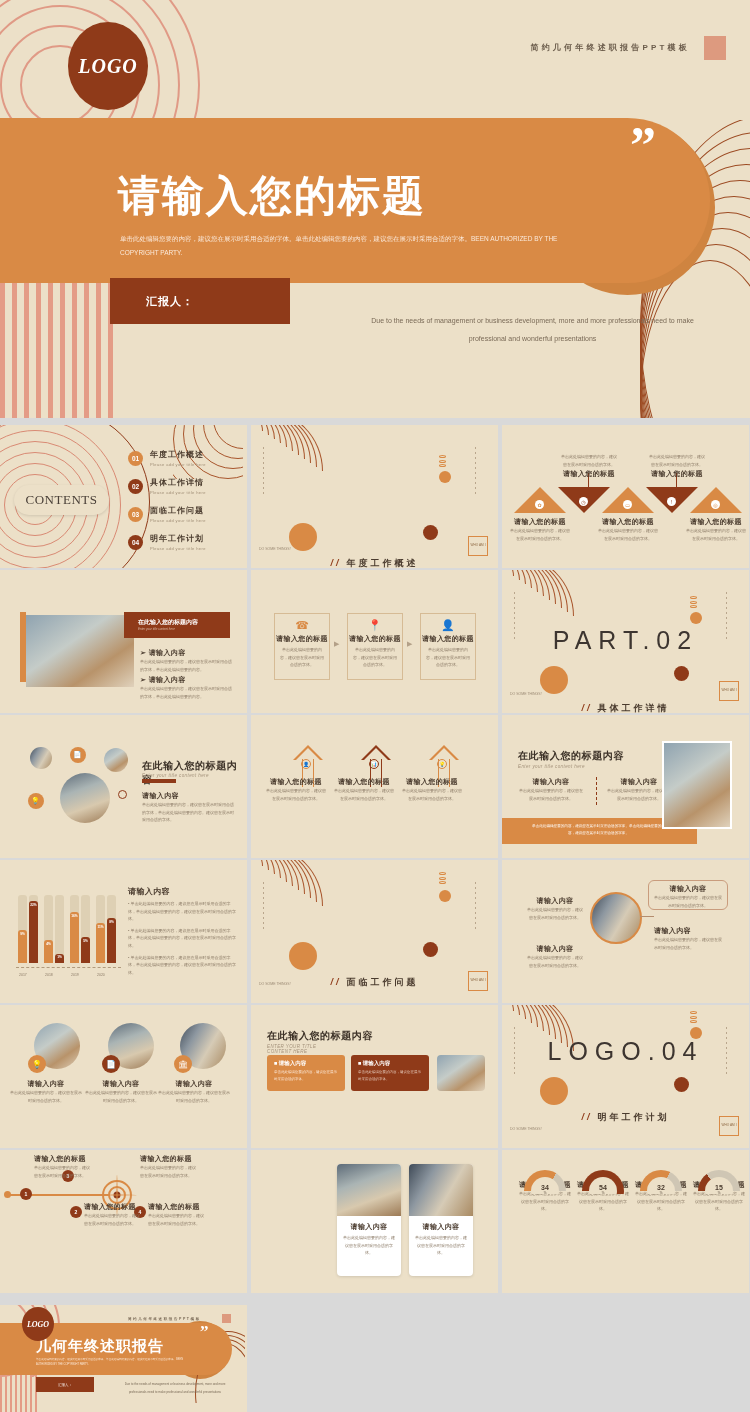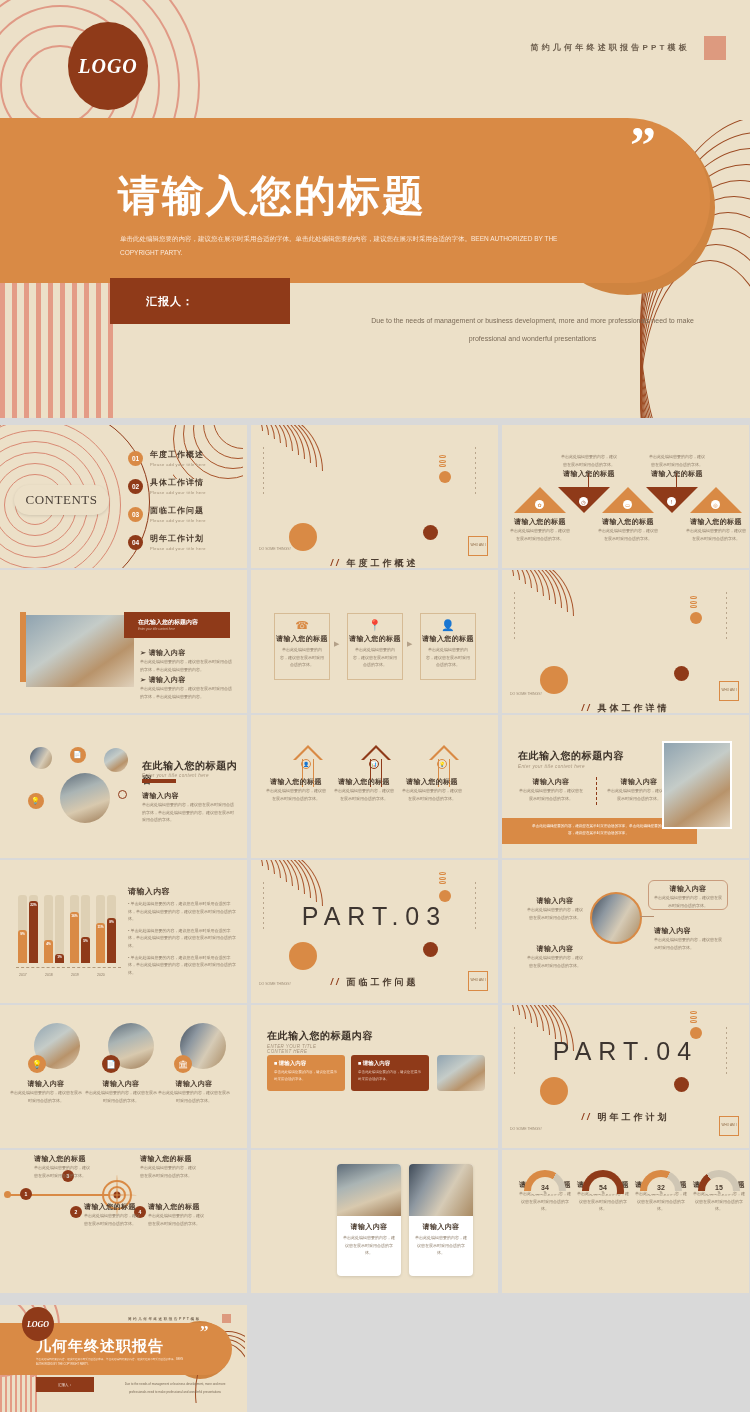--- a/index.html
+++ b/index.html
@@ -479,20 +479,21 @@
         <span></span>
     </div>
     <div class="rings" style="left:188px;top:26px">
         <span></span>
         <span></span>
         <span></span>
       </div>
     <div class="dot-sm" style="left:188px;top:42px"></div>
     <div class="dot-o" style="left:38px;top:96px"></div>
     <div class="dot-d" style="left:172px;top:96px"></div>
+    <div class="part-title">PART.02</div>
     <div class="part-sub">
       <span class="part-slash">//</span><span>具体工作详情</span>
     </div>
     <div class="part-dosome">DO SOME THINGS!</div>
     <div class="part-badge">WHO AM I</div>
   </div>
 
   <div class="slide row-s" style="left:0;top:715px">
     <div class="photo2" style="position:absolute;left:60px;top:58px;width:50px;height:50px;border-radius:50%"></div>
     <div class="photo3" style="position:absolute;left:30px;top:32px;width:22px;height:22px;border-radius:50%"></div>
@@ -677,21 +678,20 @@
         <span></span>
     </div>
     <div class="rings" style="left:188px;top:12px">
         <span></span>
         <span></span>
         <span></span>
       </div>
     <div class="dot-sm" style="left:188px;top:30px"></div>
     <div class="dot-o" style="left:38px;top:82px"></div>
     <div class="dot-d" style="left:172px;top:82px"></div>
-    <div class="part-title" style="top:42px">PART.03</div>
     <div class="part-sub" style="top:72px">
       <span class="part-slash">//</span><span>面临工作问题</span>
     </div>
     <div class="part-dosome">DO SOME THINGS!</div>
     <div class="part-badge">WHO AM I</div>
   </div>
 
   <div class="slide row-s" style="left:502px;top:860px">
     <div class="photo3" style="position:absolute;left:88px;top:32px;width:52px;height:52px;border-radius:50%;border:2px solid #d98a45"></div>
     <div style="position:absolute;left:24px;top:36px;width:58px;text-align:center">
@@ -787,21 +787,21 @@
         <span></span>
     </div>
     <div class="rings" style="left:188px;top:6px">
         <span></span>
         <span></span>
         <span></span>
       </div>
     <div class="dot-sm" style="left:188px;top:22px"></div>
     <div class="dot-o" style="left:38px;top:72px"></div>
     <div class="dot-d" style="left:172px;top:72px"></div>
-    <div class="part-title" style="top:32px">PART.04</div>
+    <div class="part-title" style="top:32px">LOGO.04</div>
     <div class="part-sub" style="top:62px">
       <span class="part-slash">//</span><span>明年工作计划</span>
     </div>
     <div class="part-dosome">DO SOME THINGS!</div>
     <div class="part-badge">WHO AM I</div>
   </div>
 
   <div class="slide row-s" style="left:0;top:1150px">
     <div class="tl-line" style="left:6px;top:44px;width:104px"></div>
     <div style="position:absolute;left:4px;top:41px;width:7px;height:7px;border-radius:50%;background:#d98a45"></div>

